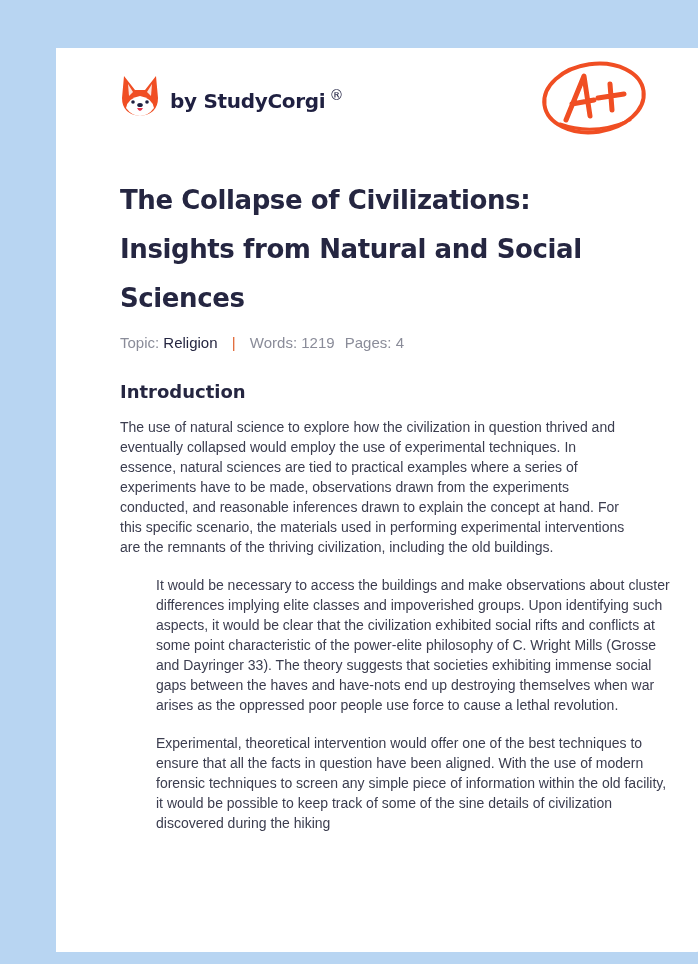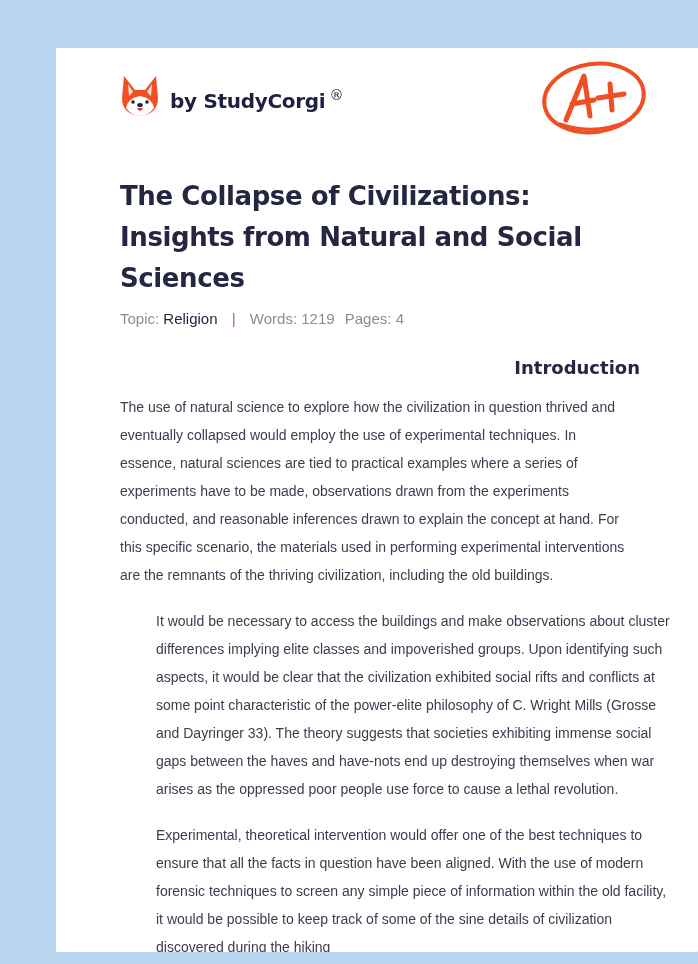--- a/index.html
+++ b/index.html
@@ -23,32 +23,32 @@
     .brand {
       margin-left: 10px; margin-top: 8px;
       font-family: "DejaVu Sans", sans-serif; font-weight: bold;
       font-size: 20px; color: #1f2041; letter-spacing: -0.3px;
     }
     .reg { font-size: 14px; vertical-align: super; margin-left: 4px; font-weight: normal; color:#1f2041; }
     .grade { position: absolute; left: 482px; top: 10px; }
     .content { position: absolute; left: 64px; top: 128px; width: 520px; }
     h1 {
       margin: 0; font-family: "DejaVu Sans", sans-serif; font-weight: bold;
-      font-size: 26px; line-height: 41px; color: #252641; letter-spacing: -0.4px;
+      font-size: 26px; line-height: 49px; color: #252641; letter-spacing: -0.4px;
     }
     .meta { margin-top: 10px; font-size: 15px; color: #8a8c99; height: 20px; line-height: 20px; }
     .meta .val { color: #252641; }
     .meta .sep { color: #e0622f; margin: 0 10px; }
     .meta .gap { margin-left: 6px; }
     h2 {
       margin: 26px 0 0 0; font-family: "DejaVu Sans", sans-serif; font-weight: bold;
-      font-size: 18px; line-height: 26px; color: #252641; text-align: right;
+      font-size: 18px; line-height: 26px; color: #252641;
     }
     p {
-      margin: 12px 0 0 0; font-size: 14px; line-height: 28px; color: #3b3d4f;
+      margin: 12px 0 0 0; font-size: 14px; line-height: 20px; color: #3b3d4f;
       width: 515px;
     }
     p + p { margin-top: 18px; margin-left: 36px; }
   </style>
 </head>
 <body>
 
 <div class="card">
   <div class="header">
     <div class="logo">

